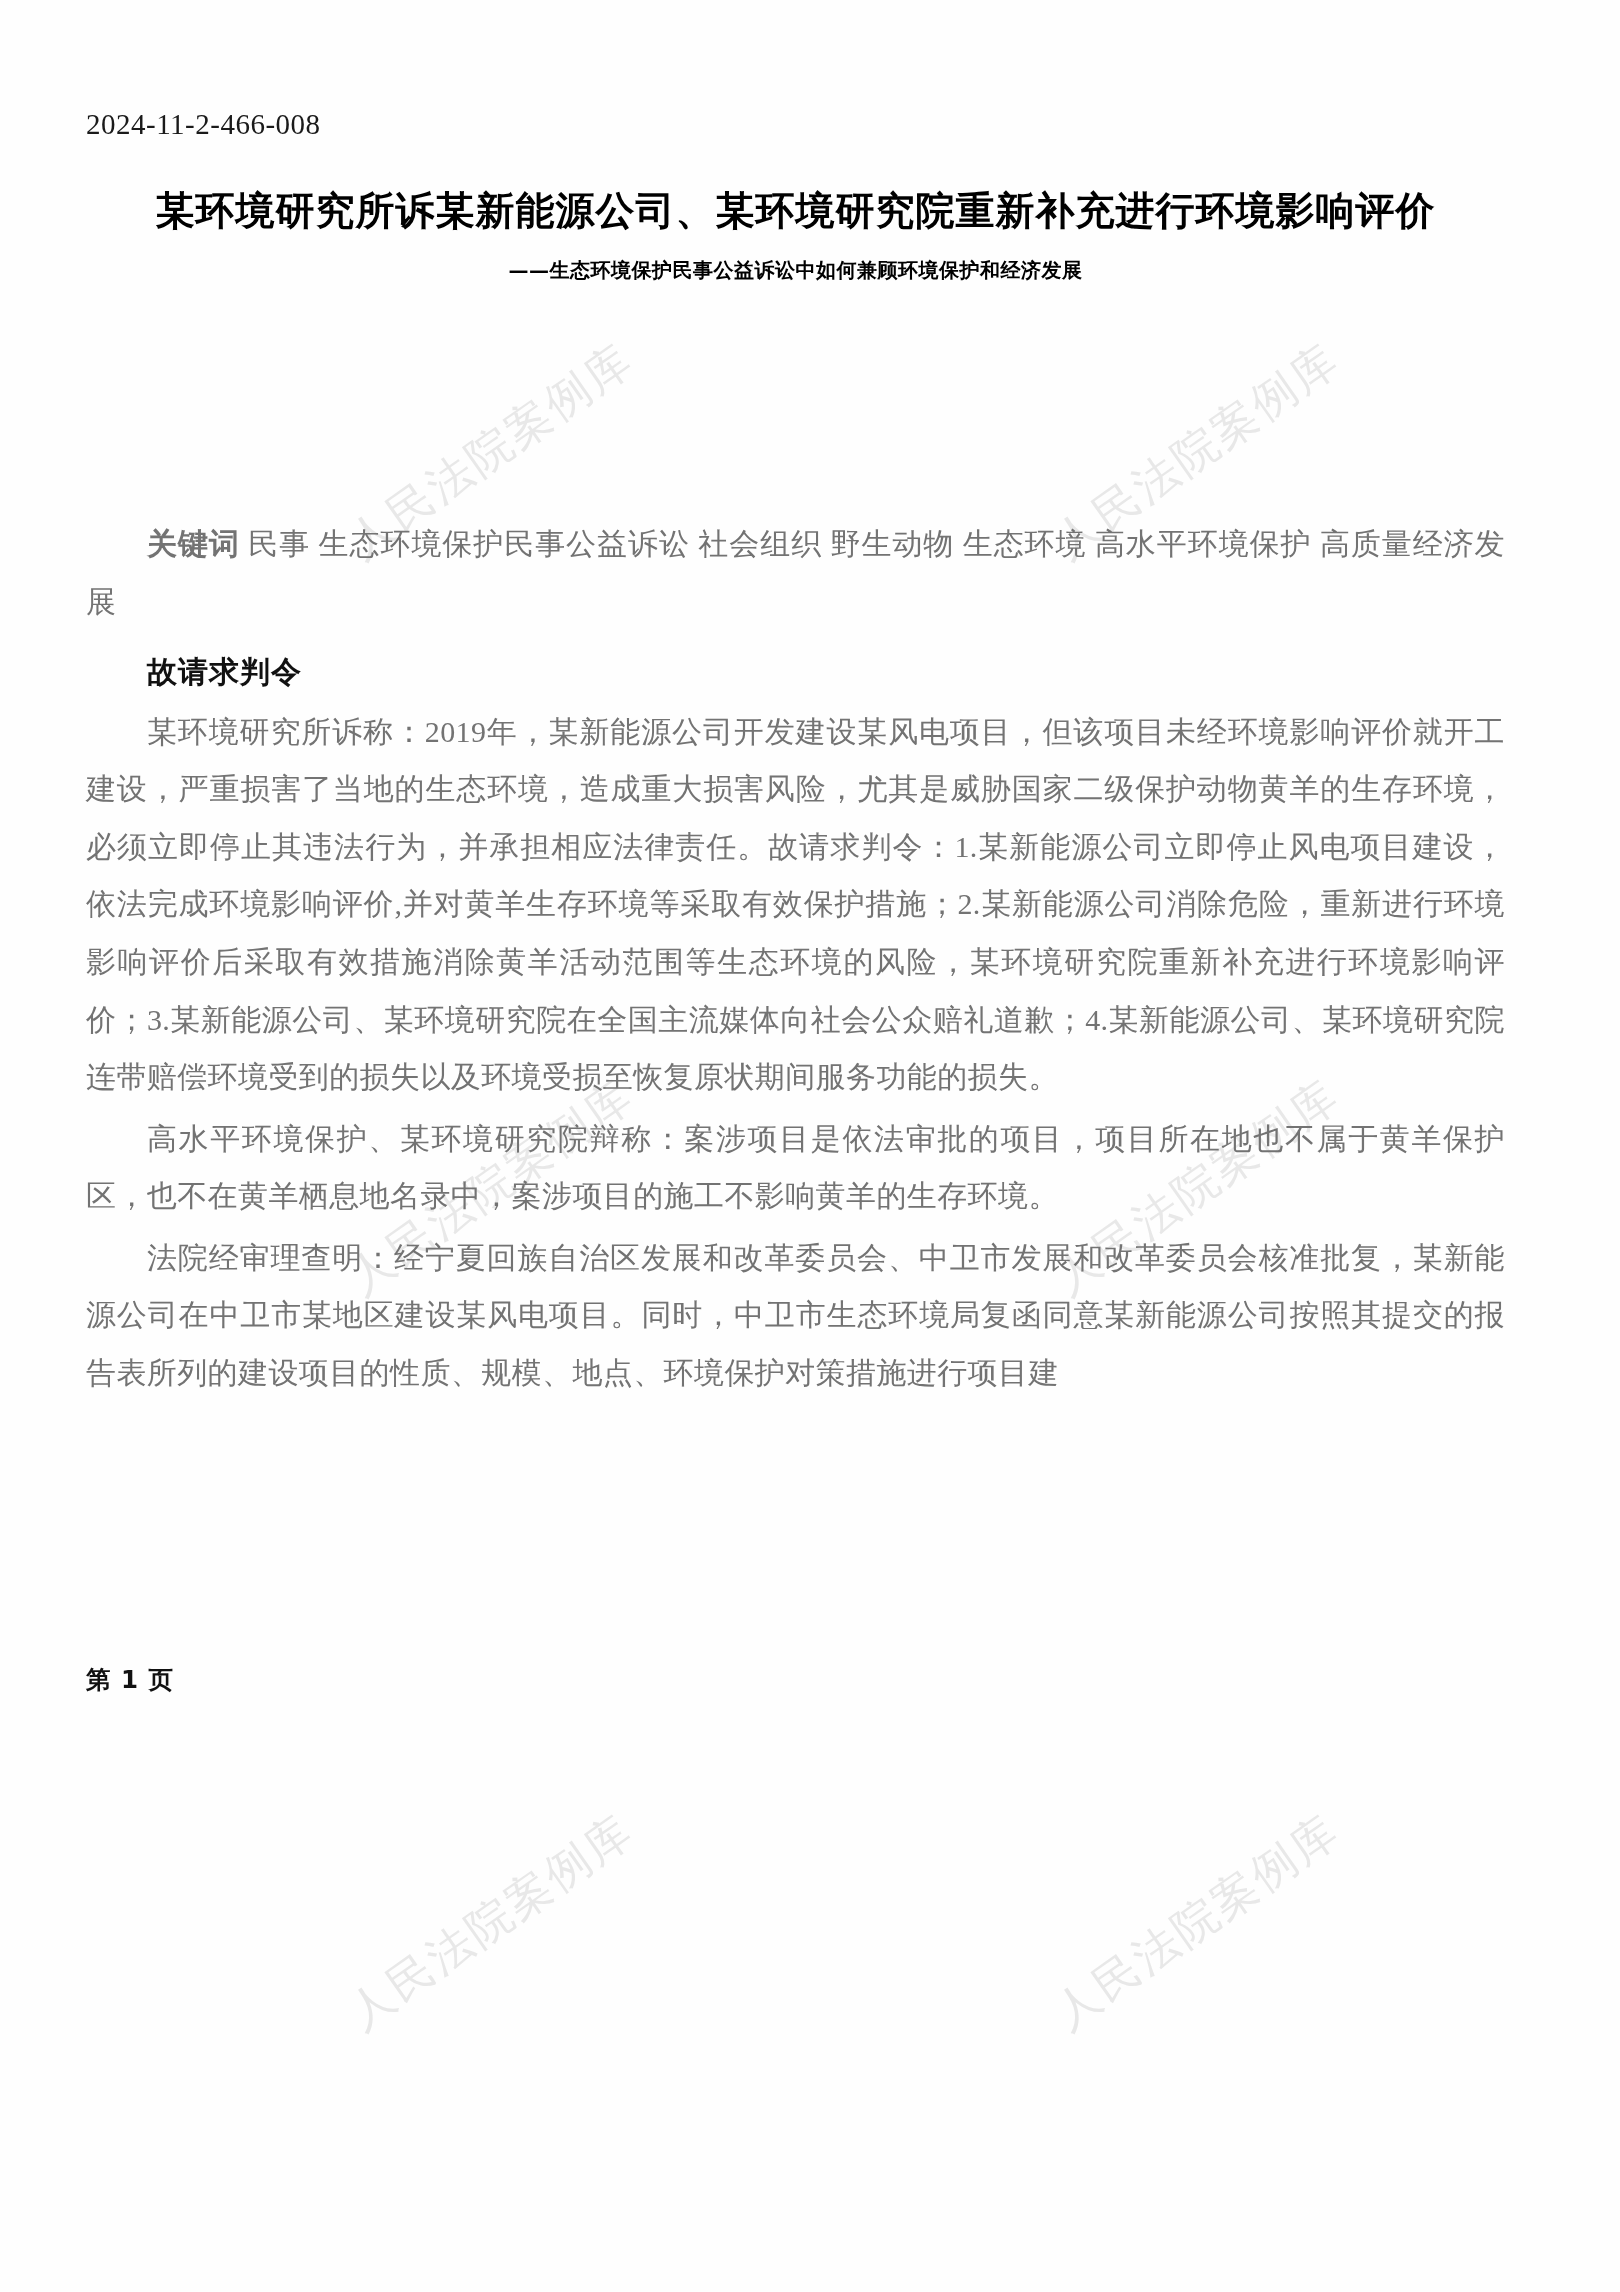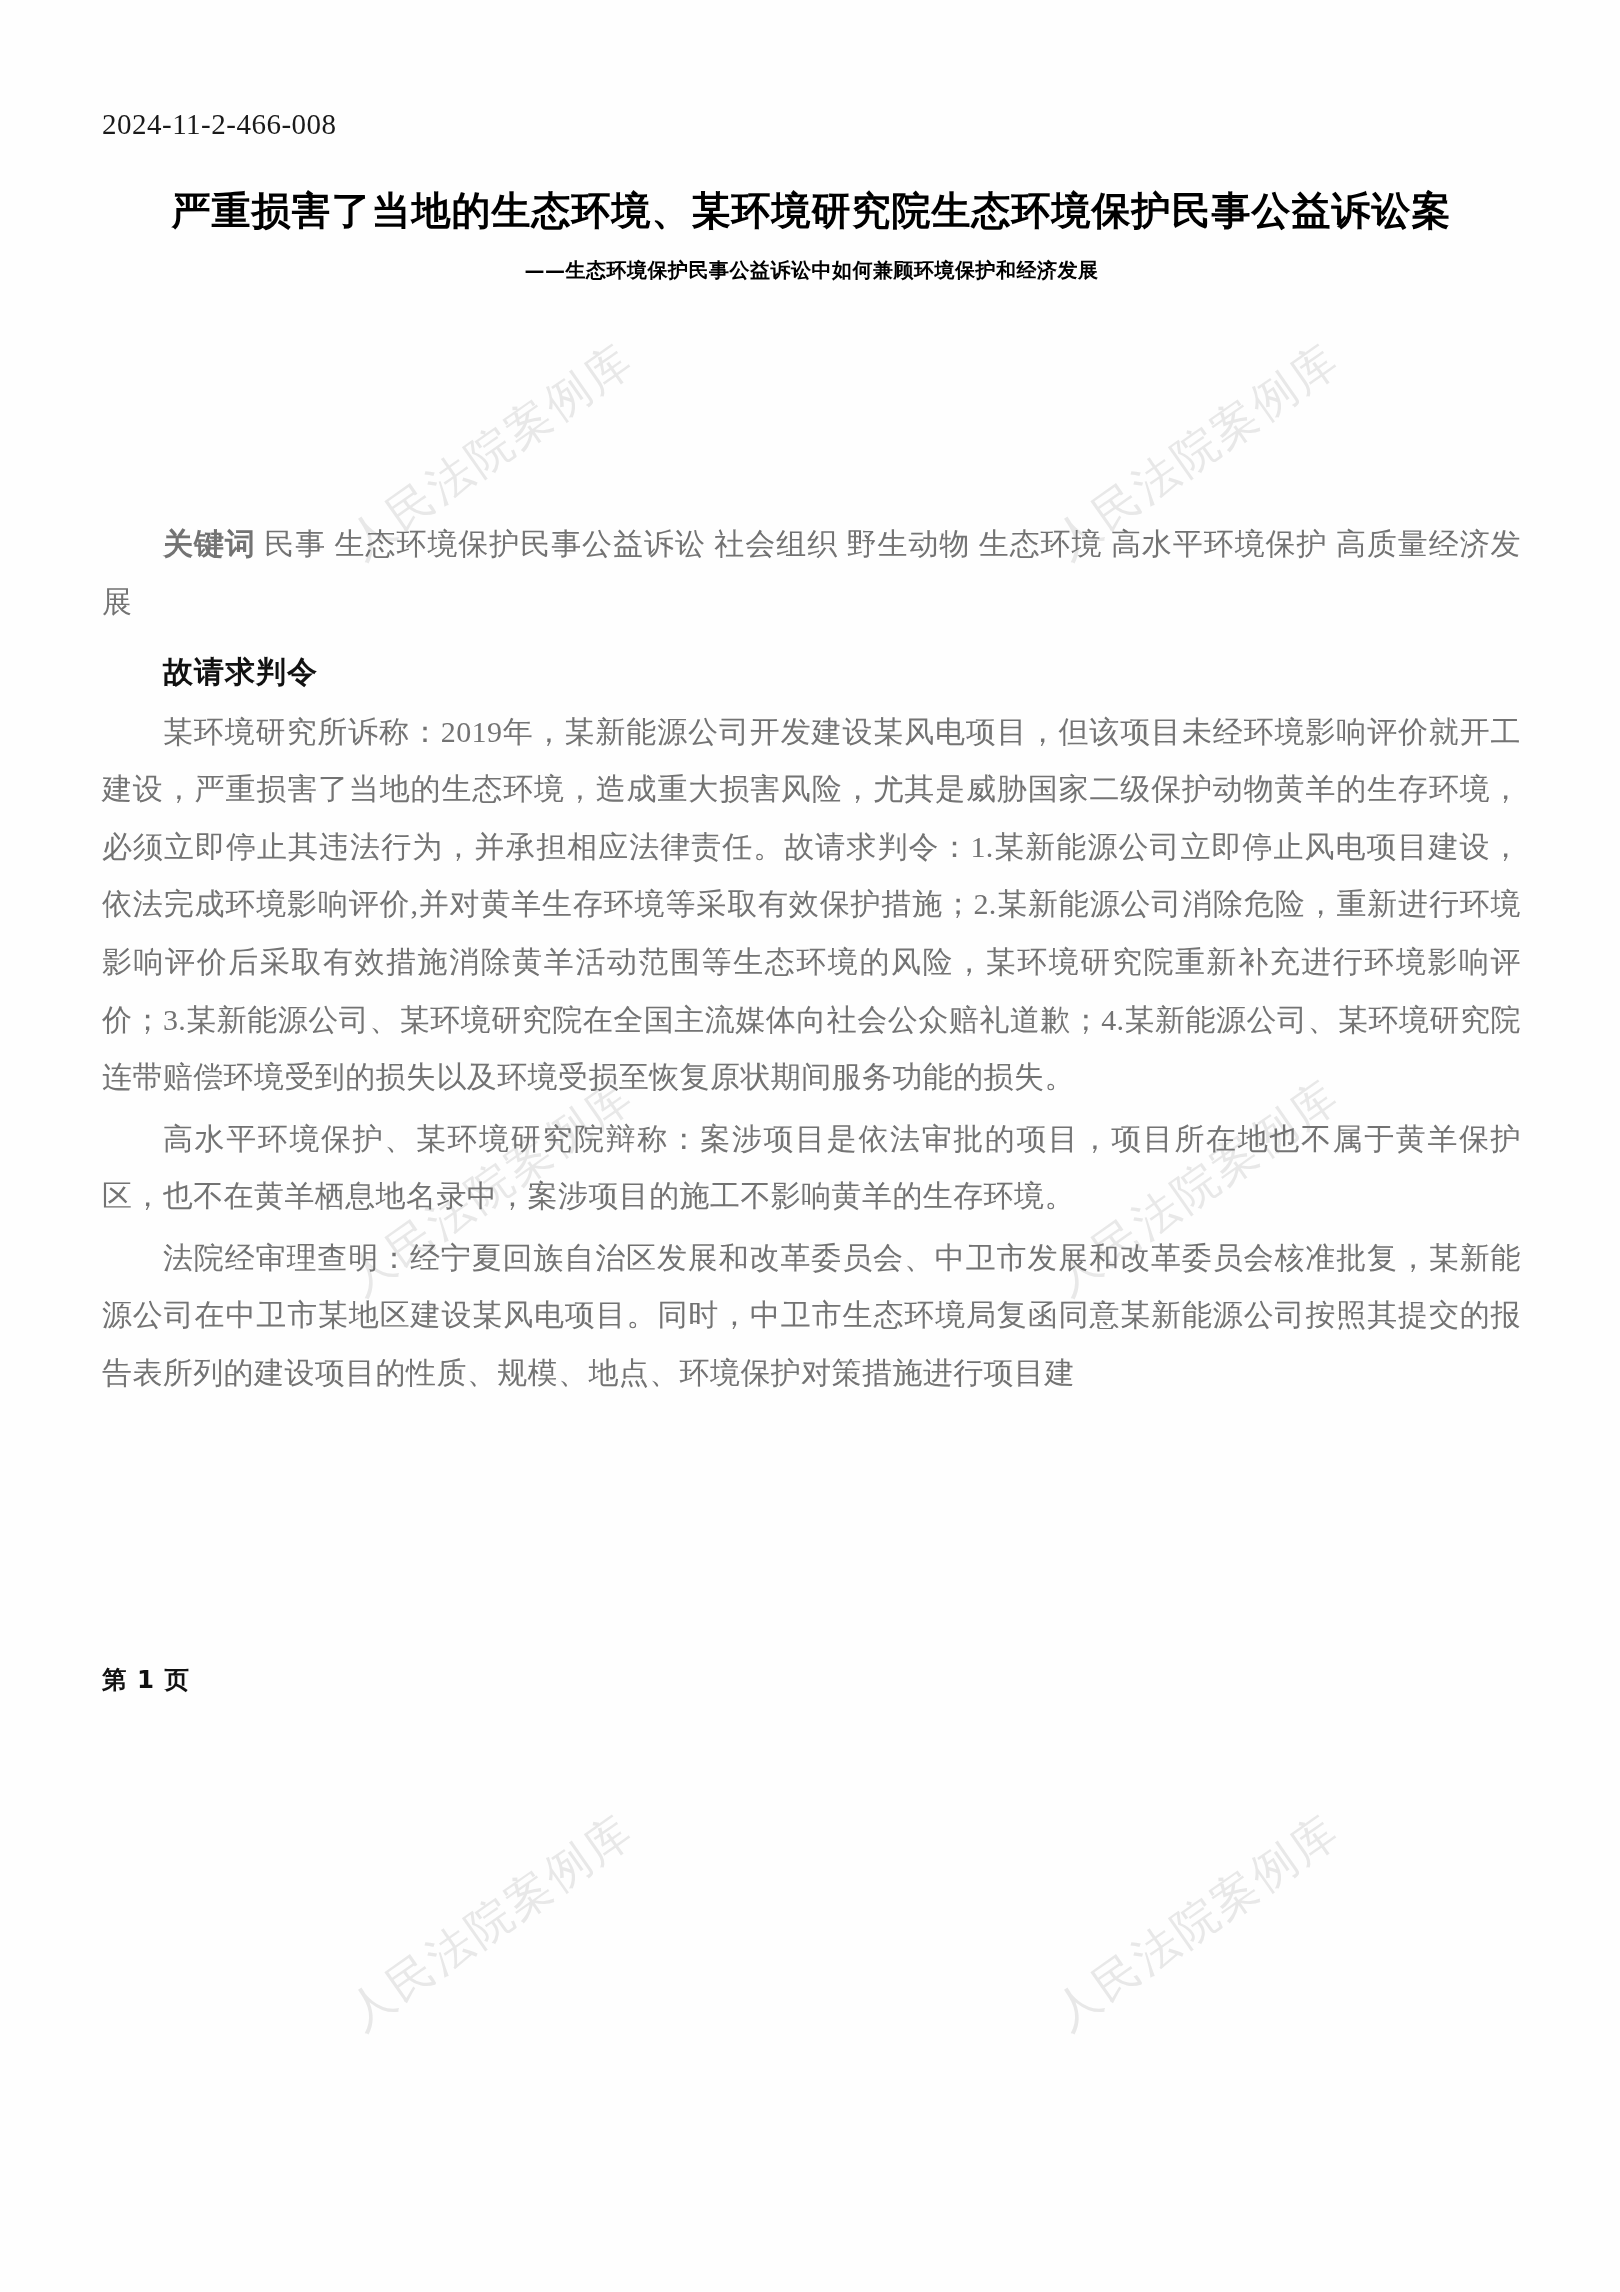--- a/index.html
+++ b/index.html
@@ -11,21 +11,21 @@
     position: relative;
     width: 1620px;
     height: 2293px;
     background: #fefefe;
     overflow: hidden;
     font-family: "Liberation Serif", "DejaVu Serif", serif;
     color: #111111;
   }
   .content {
     position: absolute;
-    left: 102px;
+    left: 86px;
     top: 0;
     width: 1419px;
     height: 1763px;
   }
 
   
   .doc-number {
     position: absolute;
     left: 0;
     top: 108px;
@@ -136,21 +136,21 @@
 </head>
 <body>
 
 <div class="page">
 
   <div class="content">
 
     <div class="doc-number">2024-11-2-466-008</div>
 
     <div class="title-block">
-      <div class="doc-title">严重损害了当地的生态环境、某环境研究院生态环境保护民事公益诉讼案</div>
+      <div class="doc-title">某环境研究所诉某新能源公司、某环境研究院重新补充进行环境影响评价</div>
       <div class="doc-subtitle">——生态环境保护民事公益诉讼中如何兼顾环境保护和经济发展</div>
     </div>
 
     <div class="body-area">
 
       <div class="para indent keyword-row">
         <span class="kw-label">关键词</span>
         <span class="kw-items">民事  生态环境保护民事公益诉讼  社会组织  野生动物  生态环境  高水平环境保护  高质量经济发展</span>
       </div>
 

